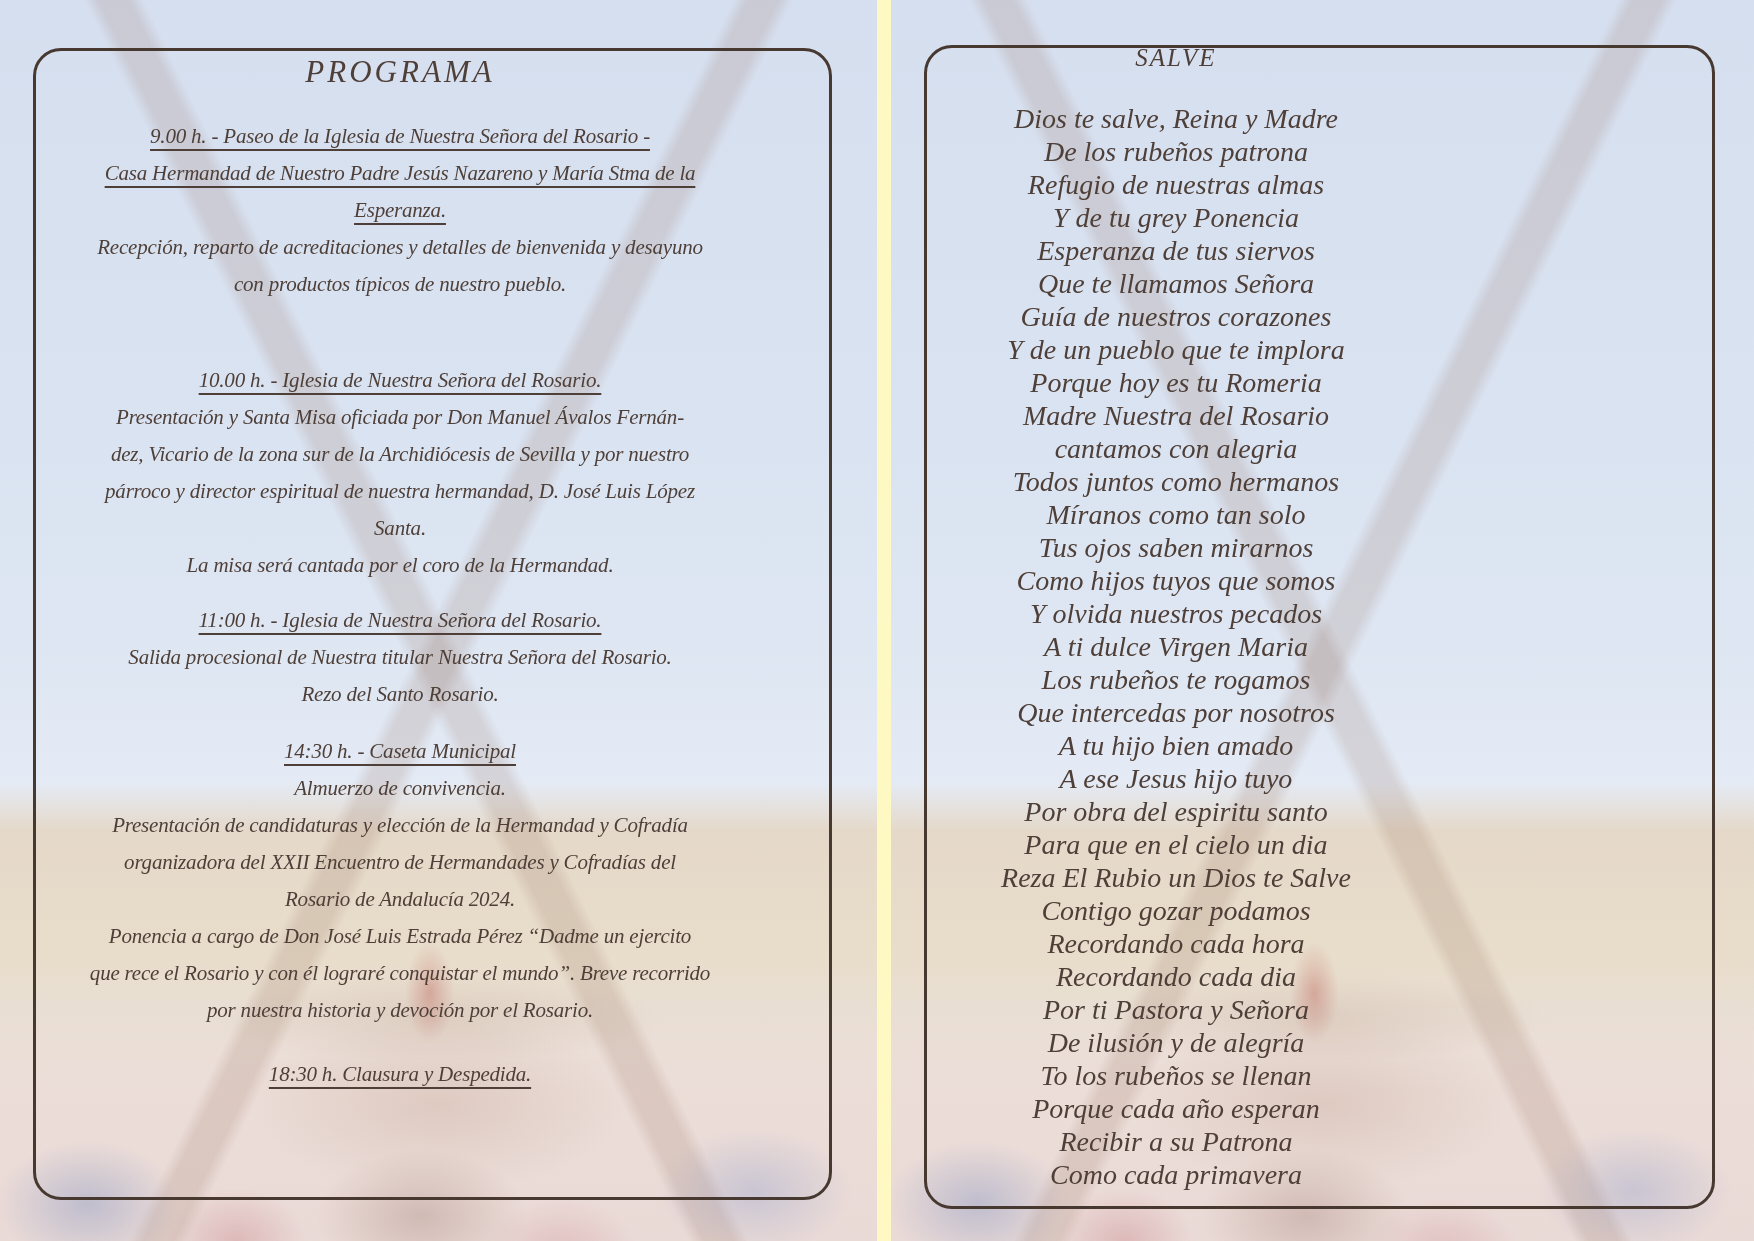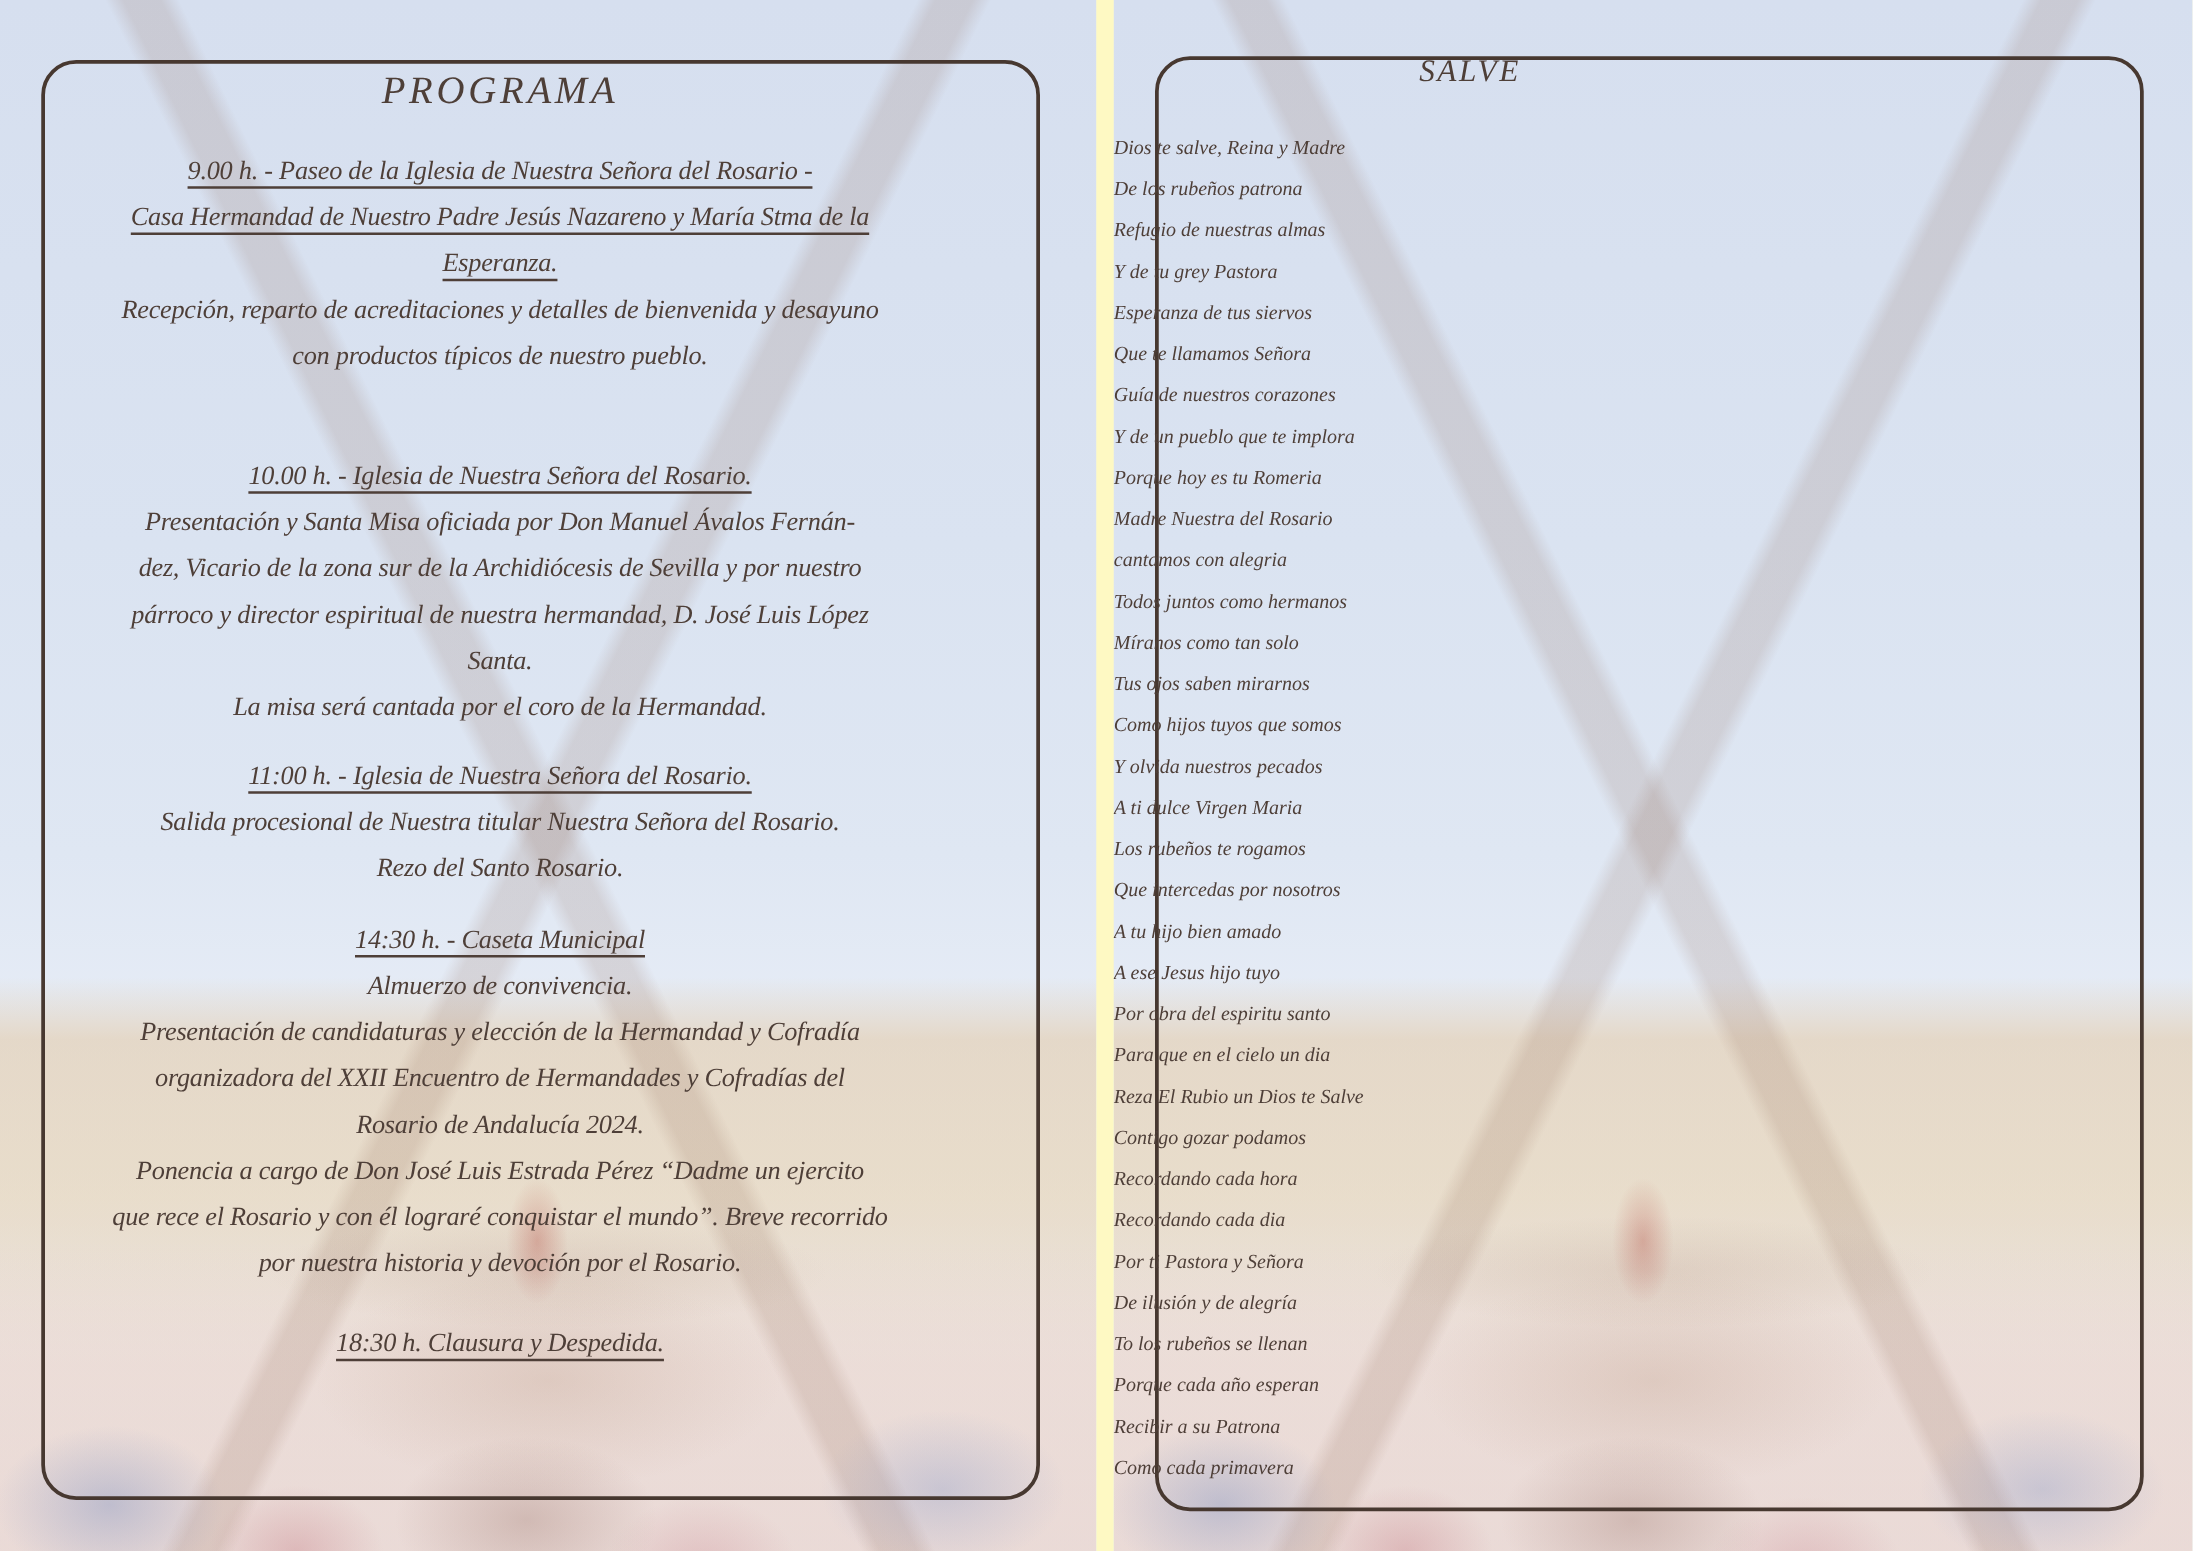--- a/index.html
+++ b/index.html
@@ -39,22 +39,22 @@
   .ltext{position:absolute;left:50px;top:0;width:700px;height:100%;text-align:center;}
   .ptitle{position:absolute;top:54px;left:0;width:100%;margin:0;font-weight:normal;
           font-size:31px;letter-spacing:3px;}
   .block{position:absolute;left:0;width:100%;line-height:37px;font-size:21px;letter-spacing:-0.2px;}
   .b1{top:118px}.b2{top:362px}.b3{top:602px}.b4{top:733px}.b5{top:1056px}
   .line{white-space:nowrap;}
   .u{text-decoration:underline;text-underline-offset:6px;text-decoration-thickness:1.5px;}
 
   .stitle{position:absolute;left:0;top:44px;width:570px;margin:0;text-align:center;
           font-weight:normal;font-size:25px;letter-spacing:2px;}
-  .poem{position:absolute;left:0;top:102px;width:570px;text-align:left;
-        font-size:16px;line-height:33px;}
+  .poem{position:absolute;left:0;top:102px;width:570px;text-align:center;
+        font-size:28px;line-height:33px;}
 </style>
 </head>
 <body>
 
 <div class="spread">
 
   <section class="page left">
     <div class="photo"></div>
     <div class="frame"></div>
     <div class="ltext">
@@ -96,21 +96,21 @@
   </section>
 
   <section class="page right">
     <div class="photo"></div>
     <div class="frame"></div>
     <h1 class="stitle">SALVE</h1>
     <div class="poem">
         <div class="line">Dios te salve, Reina y Madre</div>
         <div class="line">De los rubeños patrona</div>
         <div class="line">Refugio de nuestras almas</div>
-        <div class="line">Y de tu grey Pastora</div>
+        <div class="line">Y de tu grey Ponencia</div>
         <div class="line">Esperanza de tus siervos</div>
         <div class="line">Que te llamamos Señora</div>
         <div class="line">Guía de nuestros corazones</div>
         <div class="line">Y de un pueblo que te implora</div>
         <div class="line">Porque hoy es tu Romeria</div>
         <div class="line">Madre Nuestra del Rosario</div>
         <div class="line">cantamos con alegria</div>
         <div class="line">Todos juntos como hermanos</div>
         <div class="line">Míranos como tan solo</div>
         <div class="line">Tus ojos saben mirarnos</div>

